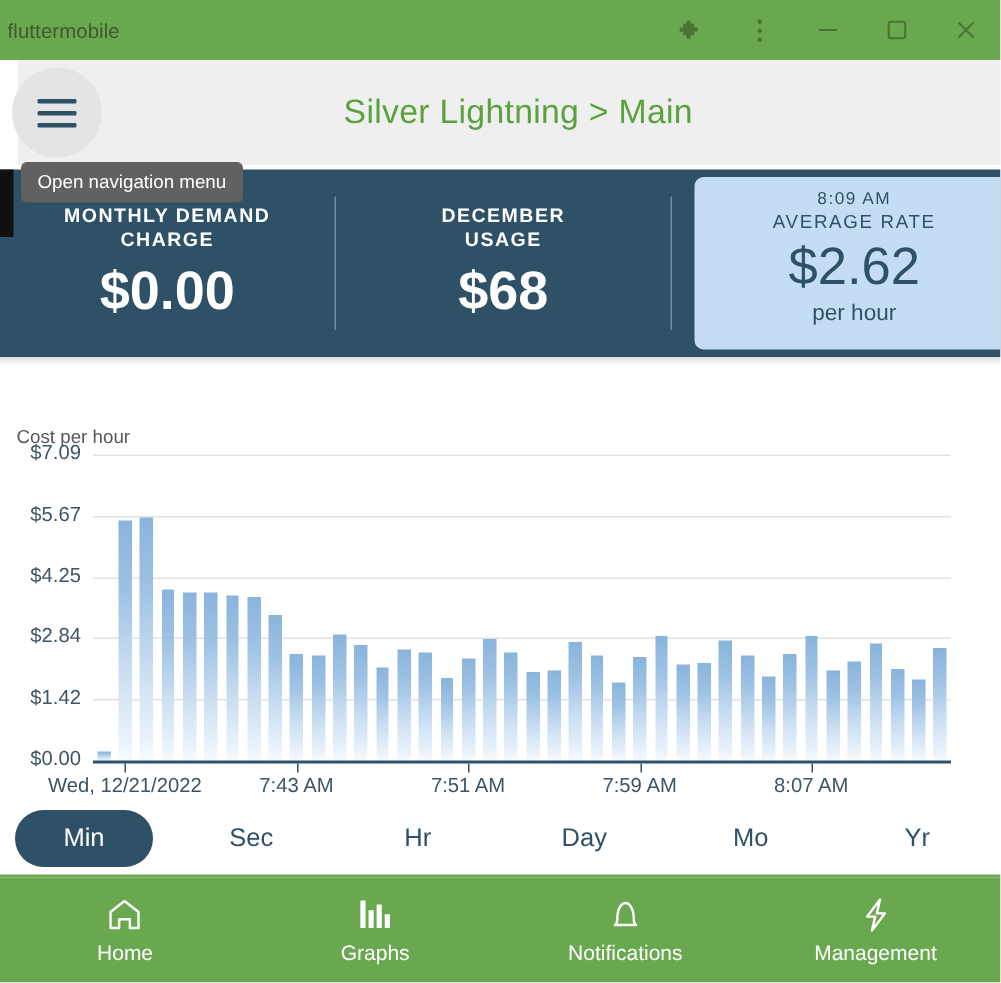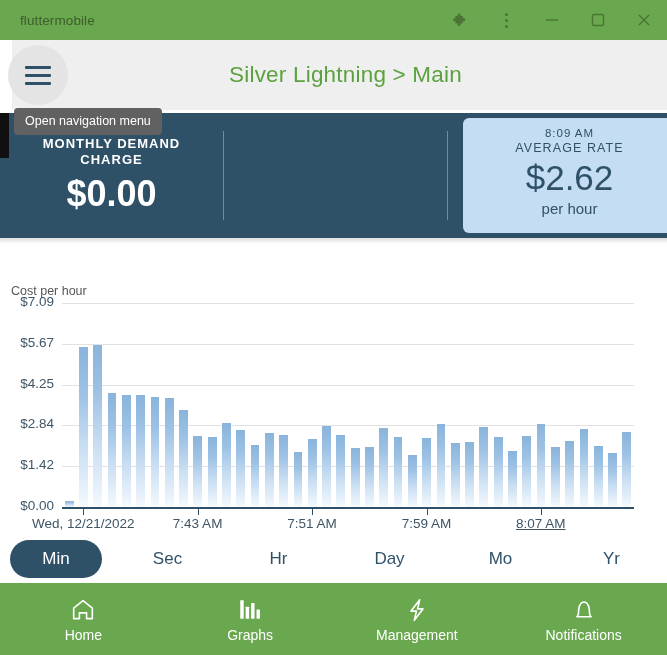--- a/index.html
+++ b/index.html
@@ -16,21 +16,21 @@
   }
 
   
   .titlebar {
     position: absolute; left: 0; top: 0;
     width: 667px; height: 40px;
     background: #6aa84f;
     display: flex; align-items: center;
   }
   .titlebar-title {
-    margin-left: 20px;
+    margin-left: 5px;
     font-size: 13.5px;
     color: #3d5c2c;
     letter-spacing: .1px;
   }
   .titlebar-spacer { flex: 1; }
   .win-btn {
     width: 46px; height: 40px;
     display: flex; align-items: center; justify-content: center;
     color: #4a7334;
   }
@@ -270,20 +270,25 @@
   <div class="stats">
     <div class="divider div-1"></div>
     <div class="divider div-2"></div>
 
     <div class="stat stat-a">
       <div class="stat-label">MONTHLY DEMAND</div>
       <div class="stat-label">CHARGE</div>
       <div class="stat-value">$0.00</div>
     </div>
 
+    <div class="stat stat-b">
+      <div class="stat-label">DECEMBER</div>
+      <div class="stat-label">USAGE</div>
+      <div class="stat-value">$68</div>
+    </div>
   </div>
 
   <div class="card">
     <div class="card-time">8:09 AM</div>
     <div class="card-label">AVERAGE RATE</div>
     <div class="card-value">$2.62</div>
     <div class="card-sub">per hour</div>
   </div>
   <div class="stats-shadow"></div>
 
@@ -354,21 +359,21 @@
         <div class="tick" style="left: 197.85px; top: 265px;"></div>
         <div class="tick" style="left: 312.25px; top: 265px;"></div>
         <div class="tick" style="left: 426.65px; top: 265px;"></div>
         <div class="tick" style="left: 541.05px; top: 265px;"></div>
       </div>
     <div id="xlabel-layer">
         <div class="xlabel" style="top: 272px; left: 31.95px;">Wed, 12/21/2022</div>
         <div class="xlabel" style="top: 272px; left: 172.85px;">7:43 AM</div>
         <div class="xlabel" style="top: 272px; left: 287.25px;">7:51 AM</div>
         <div class="xlabel" style="top: 272px; left: 401.65px;">7:59 AM</div>
-        <div class="xlabel" style="top: 272px; left: 516.05px; text-decoration: underline;">8:07 AM</div>
+        <div class="xlabel" style="top: 272px; left: 516.05px;">8:07 AM</div>
       </div>
   </div>
 
   <div class="periods" id="periods">
       <div class="period selected">Min</div>
       <div class="period">Sec</div>
       <div class="period">Hr</div>
       <div class="period">Day</div>
       <div class="period">Mo</div>
       <div class="period">Yr</div>
@@ -386,25 +391,25 @@
       <svg width="26" height="26" viewBox="0 0 24 24" fill="#ffffff">
         <rect x="3" y="3" width="3.2" height="17" rx=".4"></rect>
         <rect x="8" y="9" width="3.2" height="11" rx=".4"></rect>
         <rect x="13" y="5.5" width="3.2" height="14.5" rx=".4"></rect>
         <rect x="18" y="11.5" width="3.2" height="8.5" rx=".4"></rect>
       </svg>
       <span class="nav-label">Graphs</span>
     </div>
     <div class="navitem">
       <svg width="26" height="26" viewBox="0 0 24 24" fill="none" stroke="#ffffff" stroke-width="1.5" stroke-linejoin="round">
+        <path d="M5.5 18.2c2.2-1.6 1.1-4 1.7-7.2C7.8 7.3 9.7 4.6 12 4.6s4.2 2.7 4.8 6.4c.6 3.2-.5 5.6 1.7 7.2z"></path>
+      </svg>
+      <span class="nav-label">Notifications</span>
+    </div>
+    <div class="navitem">
+      <svg width="26" height="26" viewBox="0 0 24 24" fill="none" stroke="#ffffff" stroke-width="1.5" stroke-linejoin="round">
         <path d="M14.5 2.5 6.5 13h5L9.5 21.5 17.5 11h-5z"></path>
       </svg>
       <span class="nav-label">Management</span>
     </div>
-    <div class="navitem">
-      <svg width="26" height="26" viewBox="0 0 24 24" fill="none" stroke="#ffffff" stroke-width="1.5" stroke-linejoin="round">
-        <path d="M5.5 18.2c2.2-1.6 1.1-4 1.7-7.2C7.8 7.3 9.7 4.6 12 4.6s4.2 2.7 4.8 6.4c.6 3.2-.5 5.6 1.7 7.2z"></path>
-      </svg>
-      <span class="nav-label">Notifications</span>
-    </div>
   </div>
 
 </div>
 
 </body></html>

